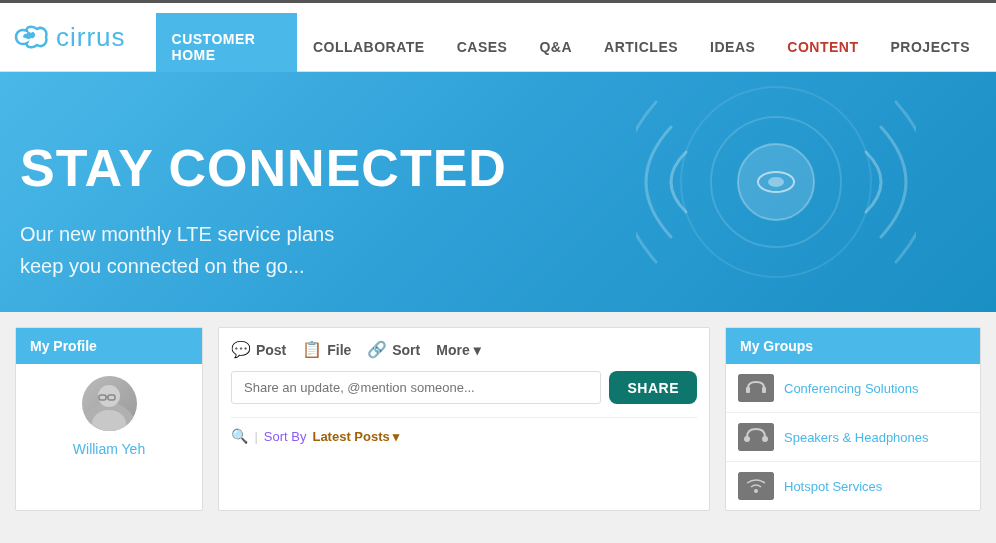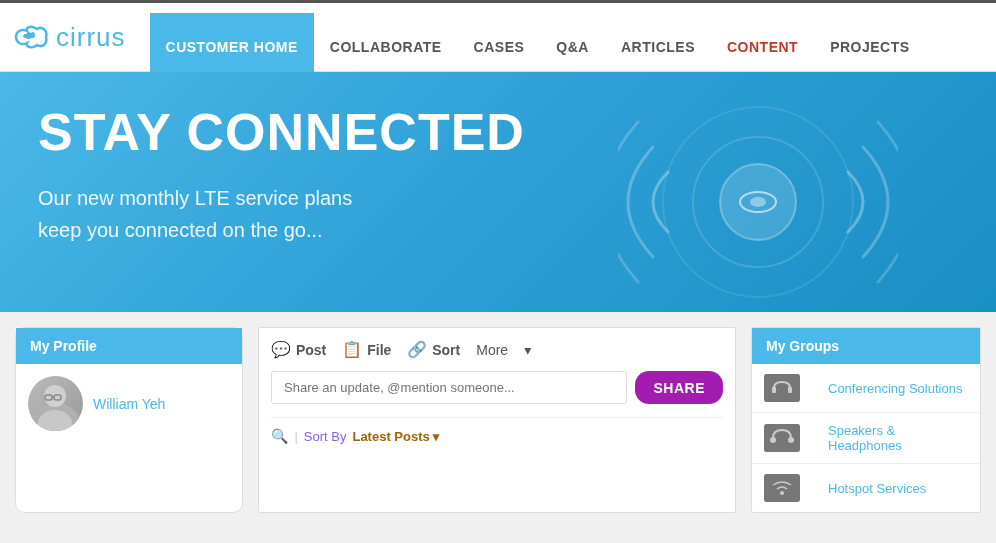--- a/index.html
+++ b/index.html
@@ -11,21 +11,21 @@
       border-bottom: 1px solid #ddd;
       display: flex;
       align-items: center;
       padding: 0 10px;
       height: 72px;
       border-top: 3px solid #555;
     }
     .logo {
       display: flex;
       align-items: center;
-      margin-right: 24px;
+      margin-right: 30px;
     }
     .logo-icon {
       width: 38px;
       height: 24px;
       margin-right: 8px;
     }
     .logo-text {
       font-size: 26px;
       color: #4ab8e8;
       font-weight: 300;
@@ -53,24 +53,24 @@
       background: #4ab8e8;
       color: #fff;
     }
     .nav-item.content-item { color: #c0392b; }
 
     
     .hero {
       background: linear-gradient(135deg, #4ab8e8 0%, #2d9fd6 50%, #1a8fc4 100%);
       height: 240px;
       display: flex;
-      align-items: flex-start;
+      align-items: flex-end;
       position: relative;
       overflow: hidden;
-      padding: 30px 38px;
+      padding: 30px 20px;
     }
     .hero-text { flex: 1; z-index: 2; }
     .hero-title {
       font-size: 52px;
       font-weight: bold;
       color: #fff;
       letter-spacing: 1px;
       margin-bottom: 20px;
     }
     .hero-subtitle {
@@ -96,38 +96,39 @@
     .content-area {
       display: flex;
       gap: 15px;
       padding: 15px;
       background: #f0f0f0;
       min-height: 180px;
     }
 
     
     .profile-panel {
-      width: 228px;
+      width: 188px;
       flex-shrink: 0;
       background: #fff;
       border: 1px solid #ddd;
-      border-radius: 10px;
+      border-radius: 2px;
     }
     .panel-header {
       background: #4ab8e8;
       color: #fff;
       padding: 10px 14px;
       font-size: 14px;
       font-weight: bold;
     }
     .profile-body {
       padding: 12px;
       display: flex;
       align-items: center;
       gap: 10px;
+      flex-direction: column;
     }
     .avatar-placeholder {
       width: 55px;
       height: 55px;
       border-radius: 50%;
       background: linear-gradient(135deg, #bbb 0%, #999 100%);
       display: flex;
       align-items: center;
       justify-content: center;
       position: relative;
@@ -162,45 +163,45 @@
       cursor: pointer;
       font-weight: 600;
     }
     .feed-action-icon {
       font-size: 16px;
       color: #777;
     }
     .more-btn {
       display: flex;
       align-items: center;
-      gap: 16px;
+      gap: 4px;
       font-size: 14px;
       color: #555;
       cursor: pointer;
-      font-weight: 400;
+      font-weight: 700;
     }
     .share-row {
       display: flex;
       gap: 8px;
       margin-bottom: 13px;
     }
     .share-input {
       flex: 1;
       border: 1px solid #ddd;
       border-radius: 3px;
       padding: 8px 12px;
       font-size: 13px;
       color: #aaa;
       outline: none;
     }
     .share-btn {
-      background: #a21caf;
+      background: #0f766e;
       color: #fff;
       border: none;
-      border-radius: 14px;
+      border-radius: 8px;
       padding: 8px 18px;
       font-size: 14px;
       font-weight: bold;
       cursor: pointer;
       letter-spacing: 0.5px;
     }
     .sort-row {
       display: flex;
       align-items: center;
       gap: 6px;
@@ -216,31 +217,31 @@
       cursor: pointer;
       display: flex;
       align-items: center;
       gap: 3px;
       font-weight: bold;
     }
     .sort-separator { color: #ccc; }
 
     
     .groups-panel {
-      width: 230px;
+      width: 256px;
       flex-shrink: 0;
       background: #fff;
       border: 1px solid #ddd;
       border-radius: 2px;
     }
     .groups-list { padding: 0; }
     .group-item {
       display: flex;
       align-items: center;
-      gap: 28px;
+      gap: 10px;
       padding: 10px 12px;
       border-bottom: 1px solid #eee;
       cursor: pointer;
     }
     .group-item:last-child { border-bottom: none; }
     .group-icon {
       width: 36px;
       height: 28px;
       background: #888;
       border-radius: 3px;
@@ -265,20 +266,21 @@
       <path d="M13 12 C13 9.5, 15 8, 17 9 C16 7, 19 6, 21 8 C23 6, 25 7.5, 25 10 C25 12.5, 23 14, 21 13 C19 15, 16 13.5, 13 12Z" fill="#4ab8e8"></path>
     </svg>
     <span class="logo-text">cirrus</span>
   </div>
   <nav class="nav">
     <a class="nav-item active">CUSTOMER HOME</a>
     <a class="nav-item">COLLABORATE</a>
     <a class="nav-item">CASES</a>
     <a class="nav-item">Q&amp;A</a>
     <a class="nav-item">ARTICLES</a>
+    <a class="nav-item">IDEAS</a>
     <a class="nav-item content-item">CONTENT</a>
     <a class="nav-item">PROJECTS</a>
   </nav>
 </div>
 
 <div class="hero">
   <div class="hero-text">
     <div class="hero-title">STAY CONNECTED</div>
     <div class="hero-subtitle">
       <span>Our new monthly LTE service plans</span><br>

